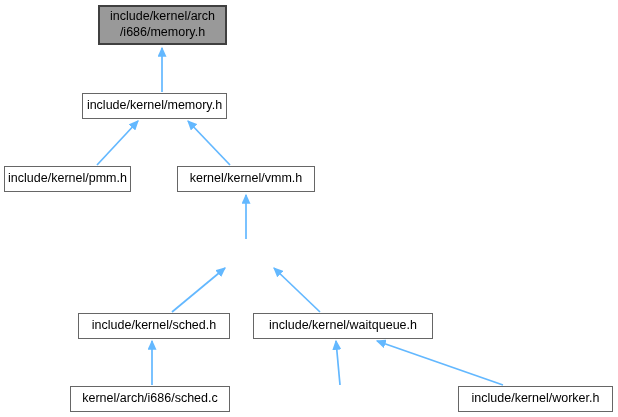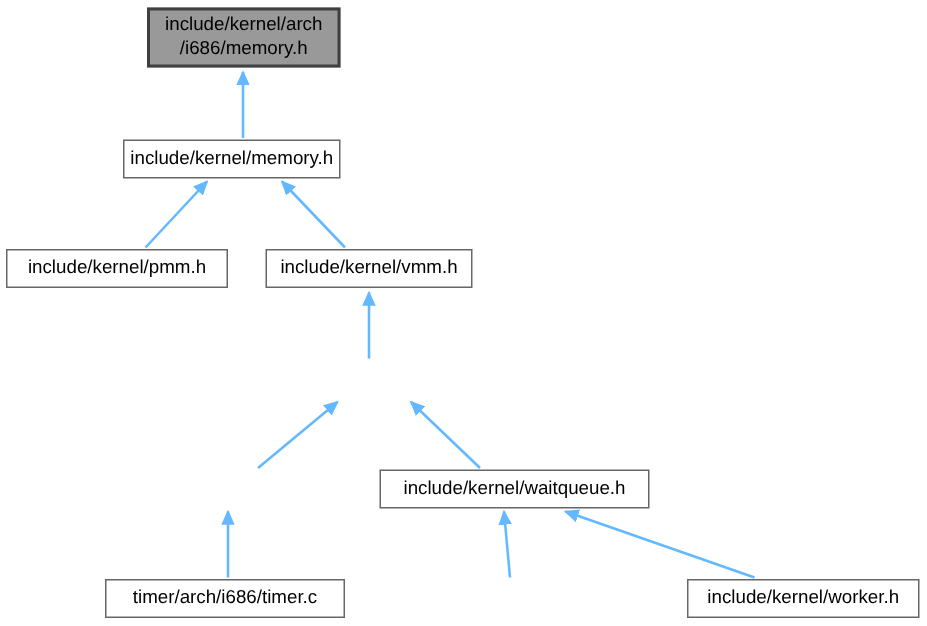--- a/index.html
+++ b/index.html
@@ -45,21 +45,21 @@
     white-space: pre-line;
     cursor: pointer;
   }
   .node.current {
     background: var(--current-fill, #999999);
     border: 2px solid var(--current-border, #404040);
   }
   
   #n-arch      { left:  98px; top:   5px; width: 129px; height: 40px; }
   #n-memory    { left:  82px; top:  93px; width: 145px; height: 26px; }
-  #n-pmm       { left:   4px; top: 166px; width: 148px; height: 26px; }
+  #n-pmm       { left:   4px; top: 166px; width: 127px; height: 26px; }
   #n-vmm       { left: 177px; top: 166px; width: 138px; height: 26px; }
   #n-process   { left: 163px; top: 240px; width: 164px; height: 26px; }
   #n-sched     { left:  78px; top: 313px; width: 152px; height: 26px; }
   #n-waitqueue { left: 253px; top: 313px; width: 180px; height: 26px; }
   #n-timer     { left:  70px; top: 386px; width: 160px; height: 26px; }
   #n-semaphore { left: 255px; top: 386px; width: 172px; height: 26px; }
   #n-worker    { left: 458px; top: 386px; width: 155px; height: 26px; }
 </style>
 </head>
 <body>
@@ -80,18 +80,19 @@
     <line class="edge" x1="320" y1="312" x2="274" y2="268" marker-end="url(#ah)"></line>
     <line class="edge" x1="152" y1="385" x2="152" y2="341" marker-end="url(#ah)"></line>
     <line class="edge" x1="340" y1="385" x2="336" y2="341" marker-end="url(#ah)"></line>
     <line class="edge" x1="503" y1="385" x2="377" y2="341" marker-end="url(#ah)"></line>
   </svg>
 
   <div id="n-arch" class="node current">include/kernel/arch
 /i686/memory.h</div>
   <div id="n-memory" class="node">include/kernel/memory.h</div>
   <div id="n-pmm" class="node">include/kernel/pmm.h</div>
-  <div id="n-vmm" class="node">include/kernel/vmm.h</div>
+  <div id="n-vmm" class="node">kernel/kernel/vmm.h</div>
+  <div id="n-sched" class="node">include/kernel/sched.h</div>
   <div id="n-waitqueue" class="node">include/kernel/waitqueue.h</div>
-  <div id="n-timer" class="node">timer/arch/i686/timer.c</div>
+  <div id="n-timer" class="node">kernel/arch/i686/sched.c</div>
   <div id="n-worker" class="node">include/kernel/worker.h</div>
 
 </div>
 
 </body></html>

